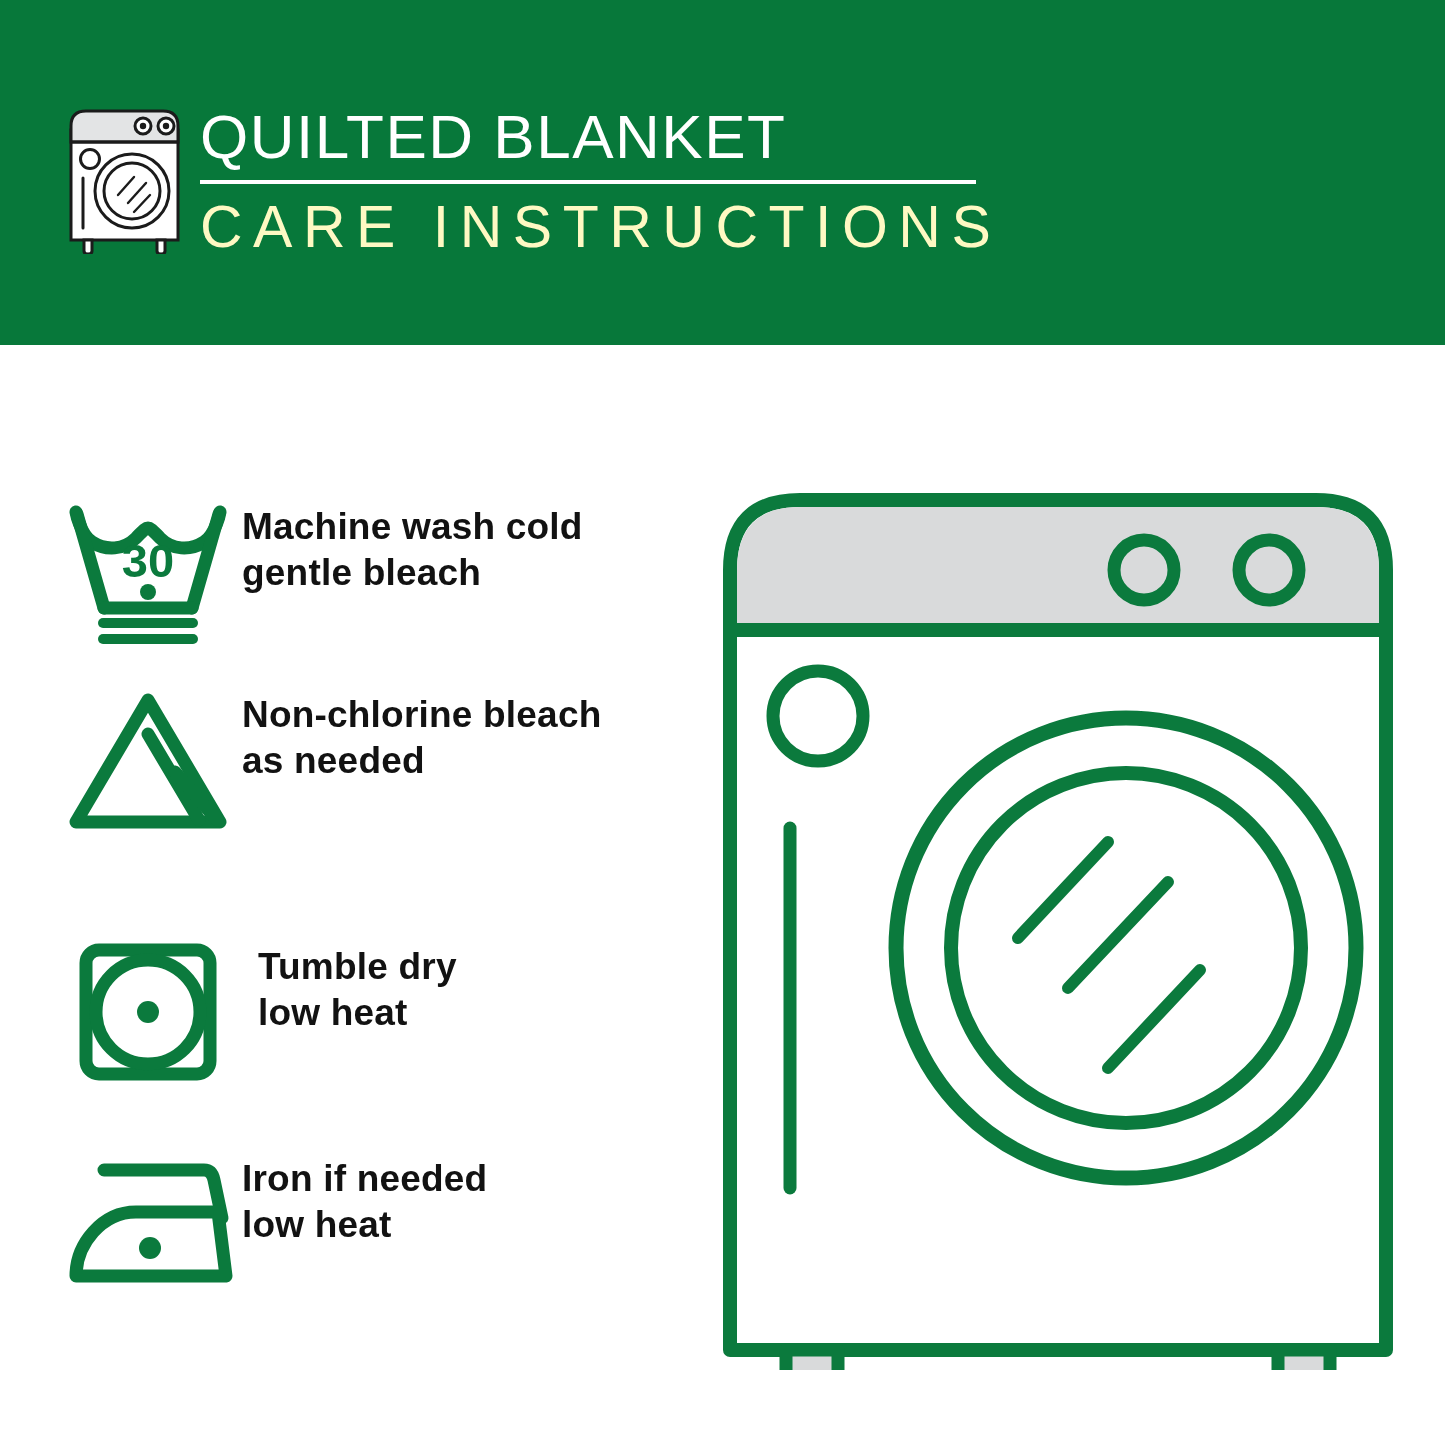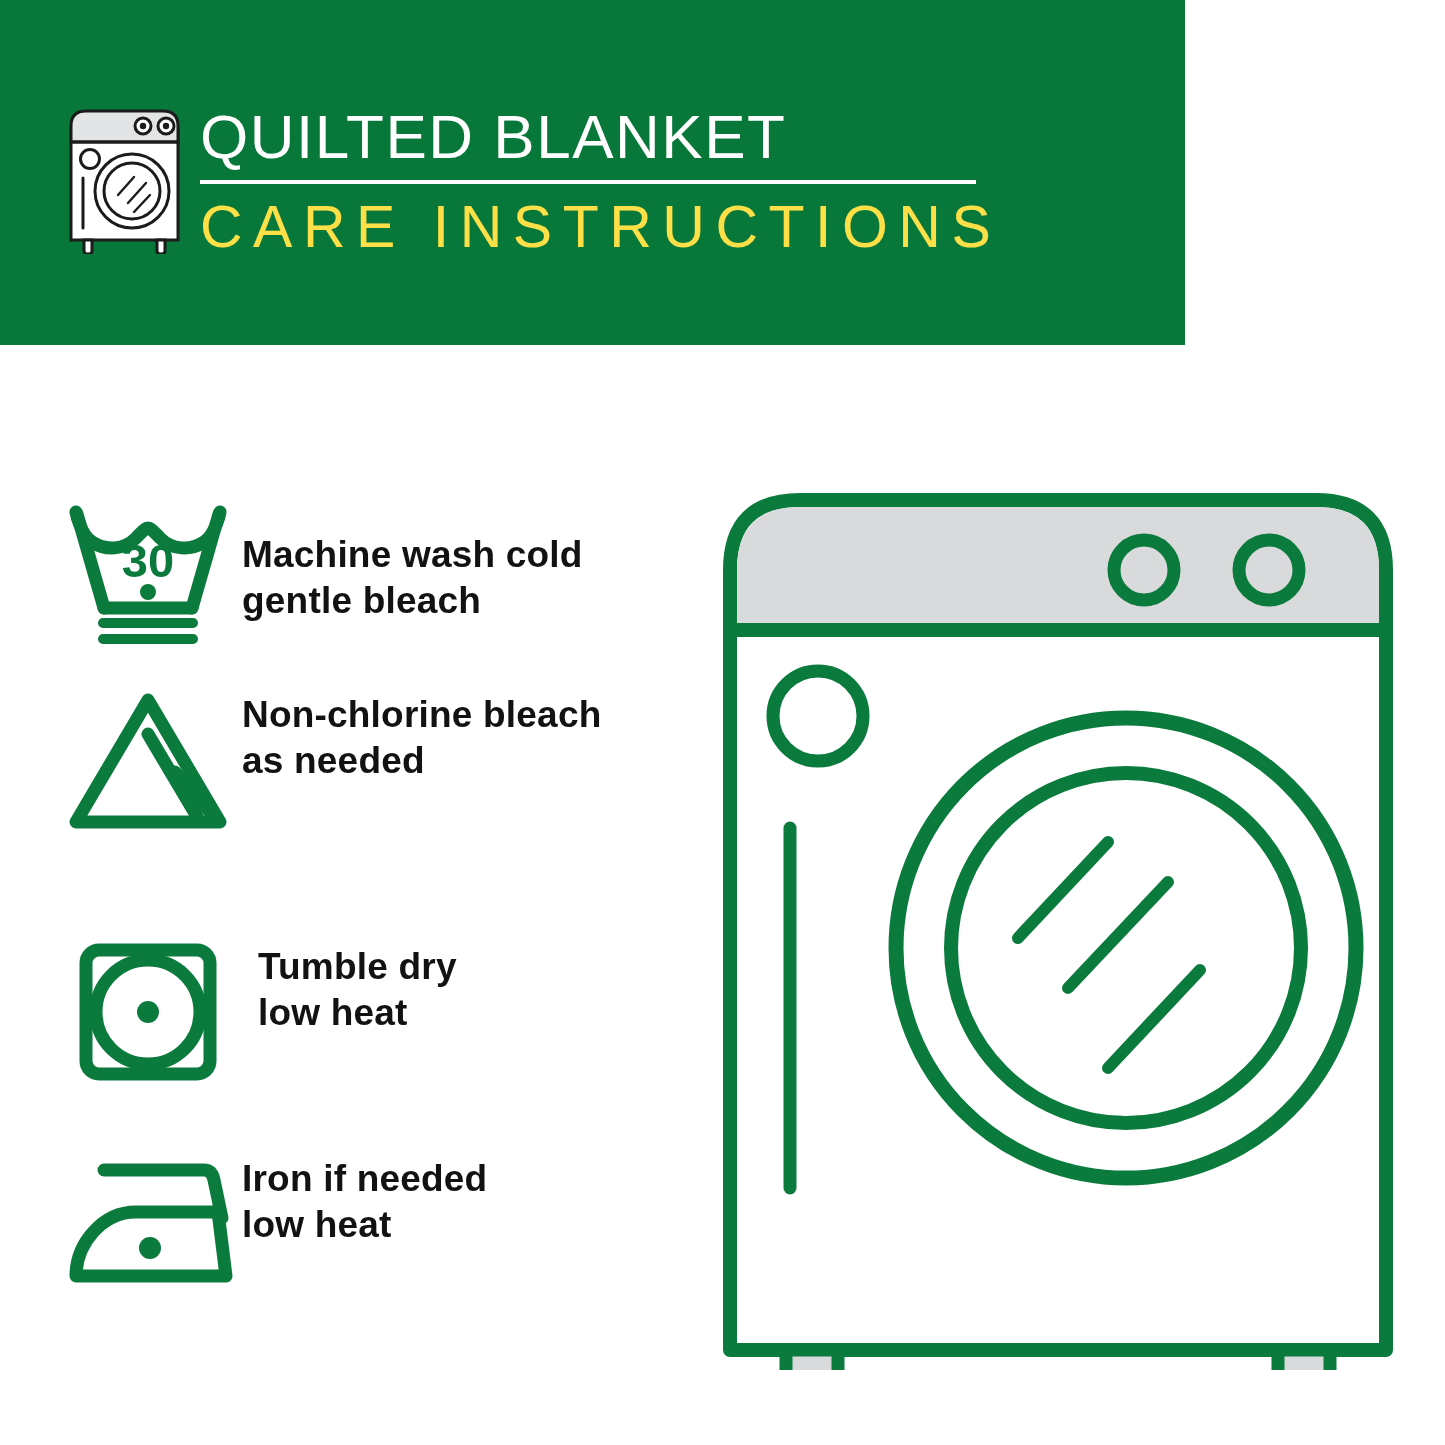--- a/index.html
+++ b/index.html
@@ -16,21 +16,21 @@
     height: 1445px;
     background: #ffffff;
     overflow: hidden;
   }
 
   
   #header-band {
     position: absolute;
     left: 0;
     top: 0;
-    width: 1185px;
+    width: 1445px;
     height: 345px;
     background: #07783a;
   }
   #header-logo {
     position: absolute;
     left: 62px;
     top: 102px;
     width: 125px;
     height: 152px;
   }
@@ -50,21 +50,21 @@
     font-family: "Liberation Sans", sans-serif;
   }
   #title-divider {
     width: 776px;
     height: 4px;
     background: #ffffff;
     margin-top: 4px;
     margin-bottom: 8px;
   }
   #title-sub {
-    color: #fde047;
+    color: #fef9c3;
     font-size: 59px;
     line-height: 70px;
     font-weight: 400;
     letter-spacing: 10.5px;
     white-space: nowrap;
     font-family: "Liberation Sans", sans-serif;
   }
 
   
   .care-row {
@@ -86,21 +86,21 @@
     color: #121212;
     font-size: 37px;
     line-height: 46px;
     font-weight: 700;
     letter-spacing: 0.2px;
     padding-top: 4px;
     font-family: "Liberation Sans", sans-serif;
   }
   .care-text .ln { display: block; white-space: nowrap; }
 
-  #row-wash   { top: 500px; align-items: center; }
+  #row-wash   { top: 500px; }
   #row-bleach { top: 688px; }
   #row-dry    { top: 940px; gap: 16px; }
   #row-iron   { top: 1152px; }
 
   
   #machine {
     position: absolute;
     left: 708px;
     top: 470px;
     width: 700px;

